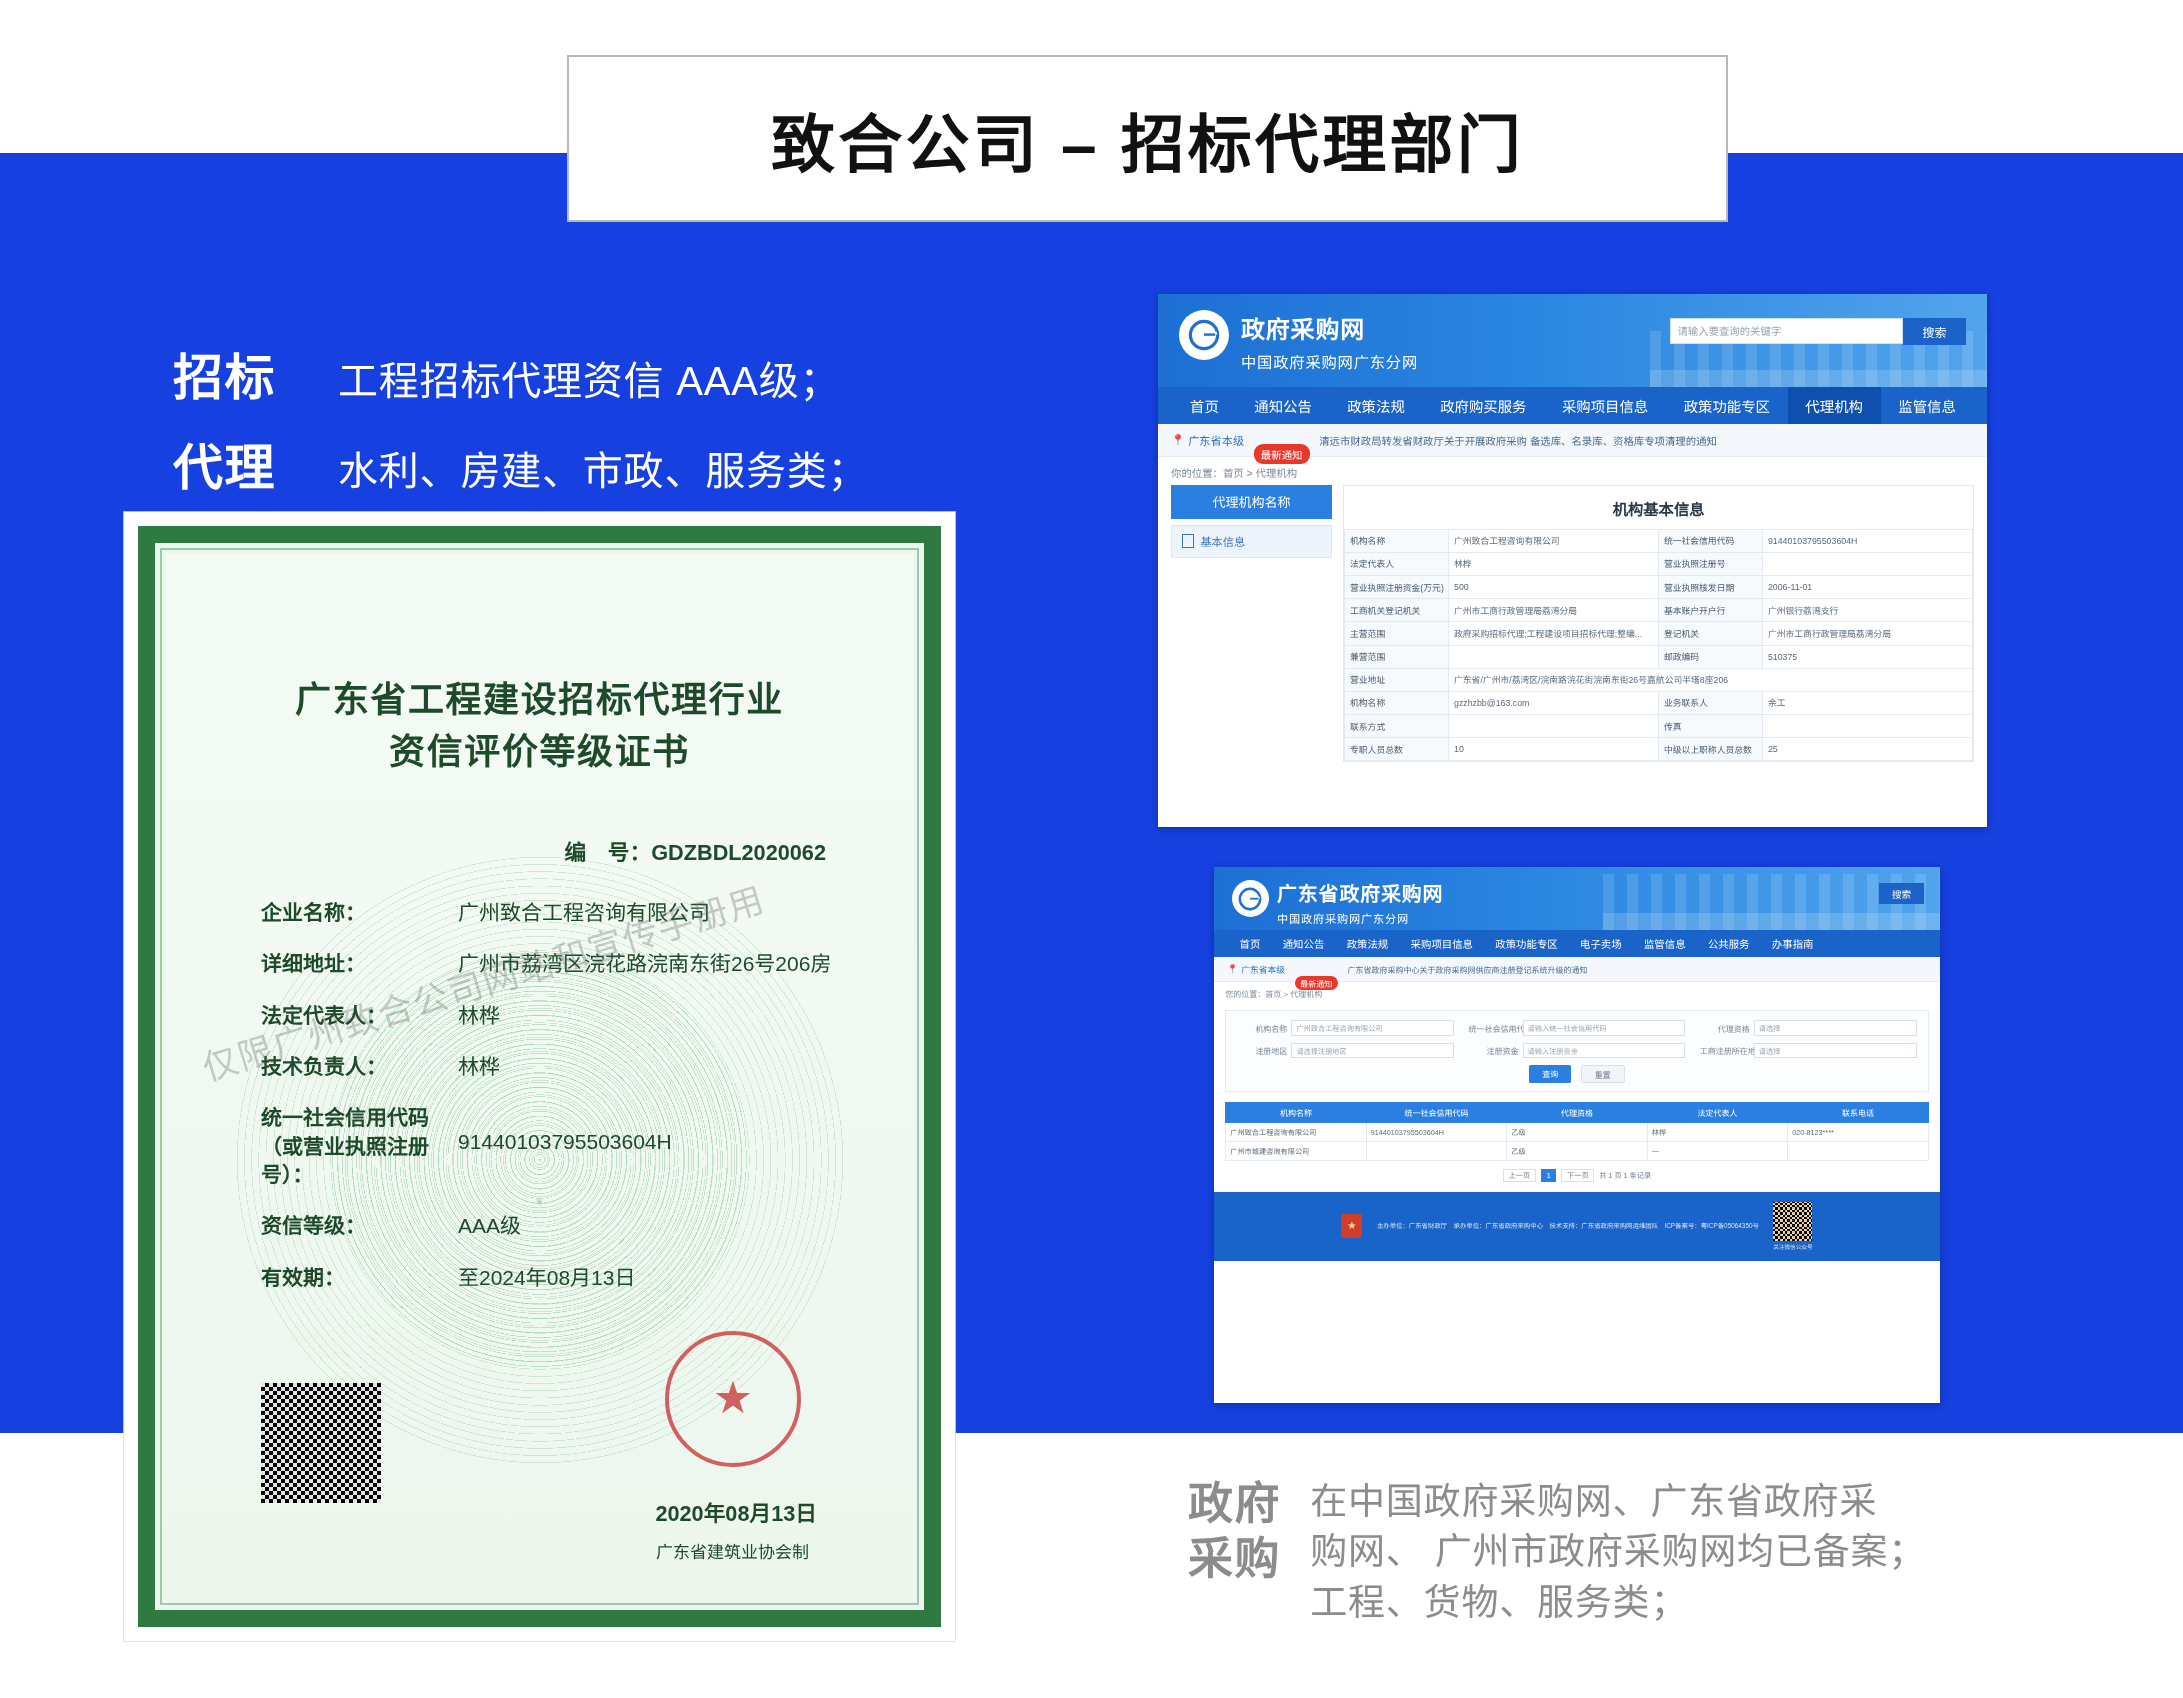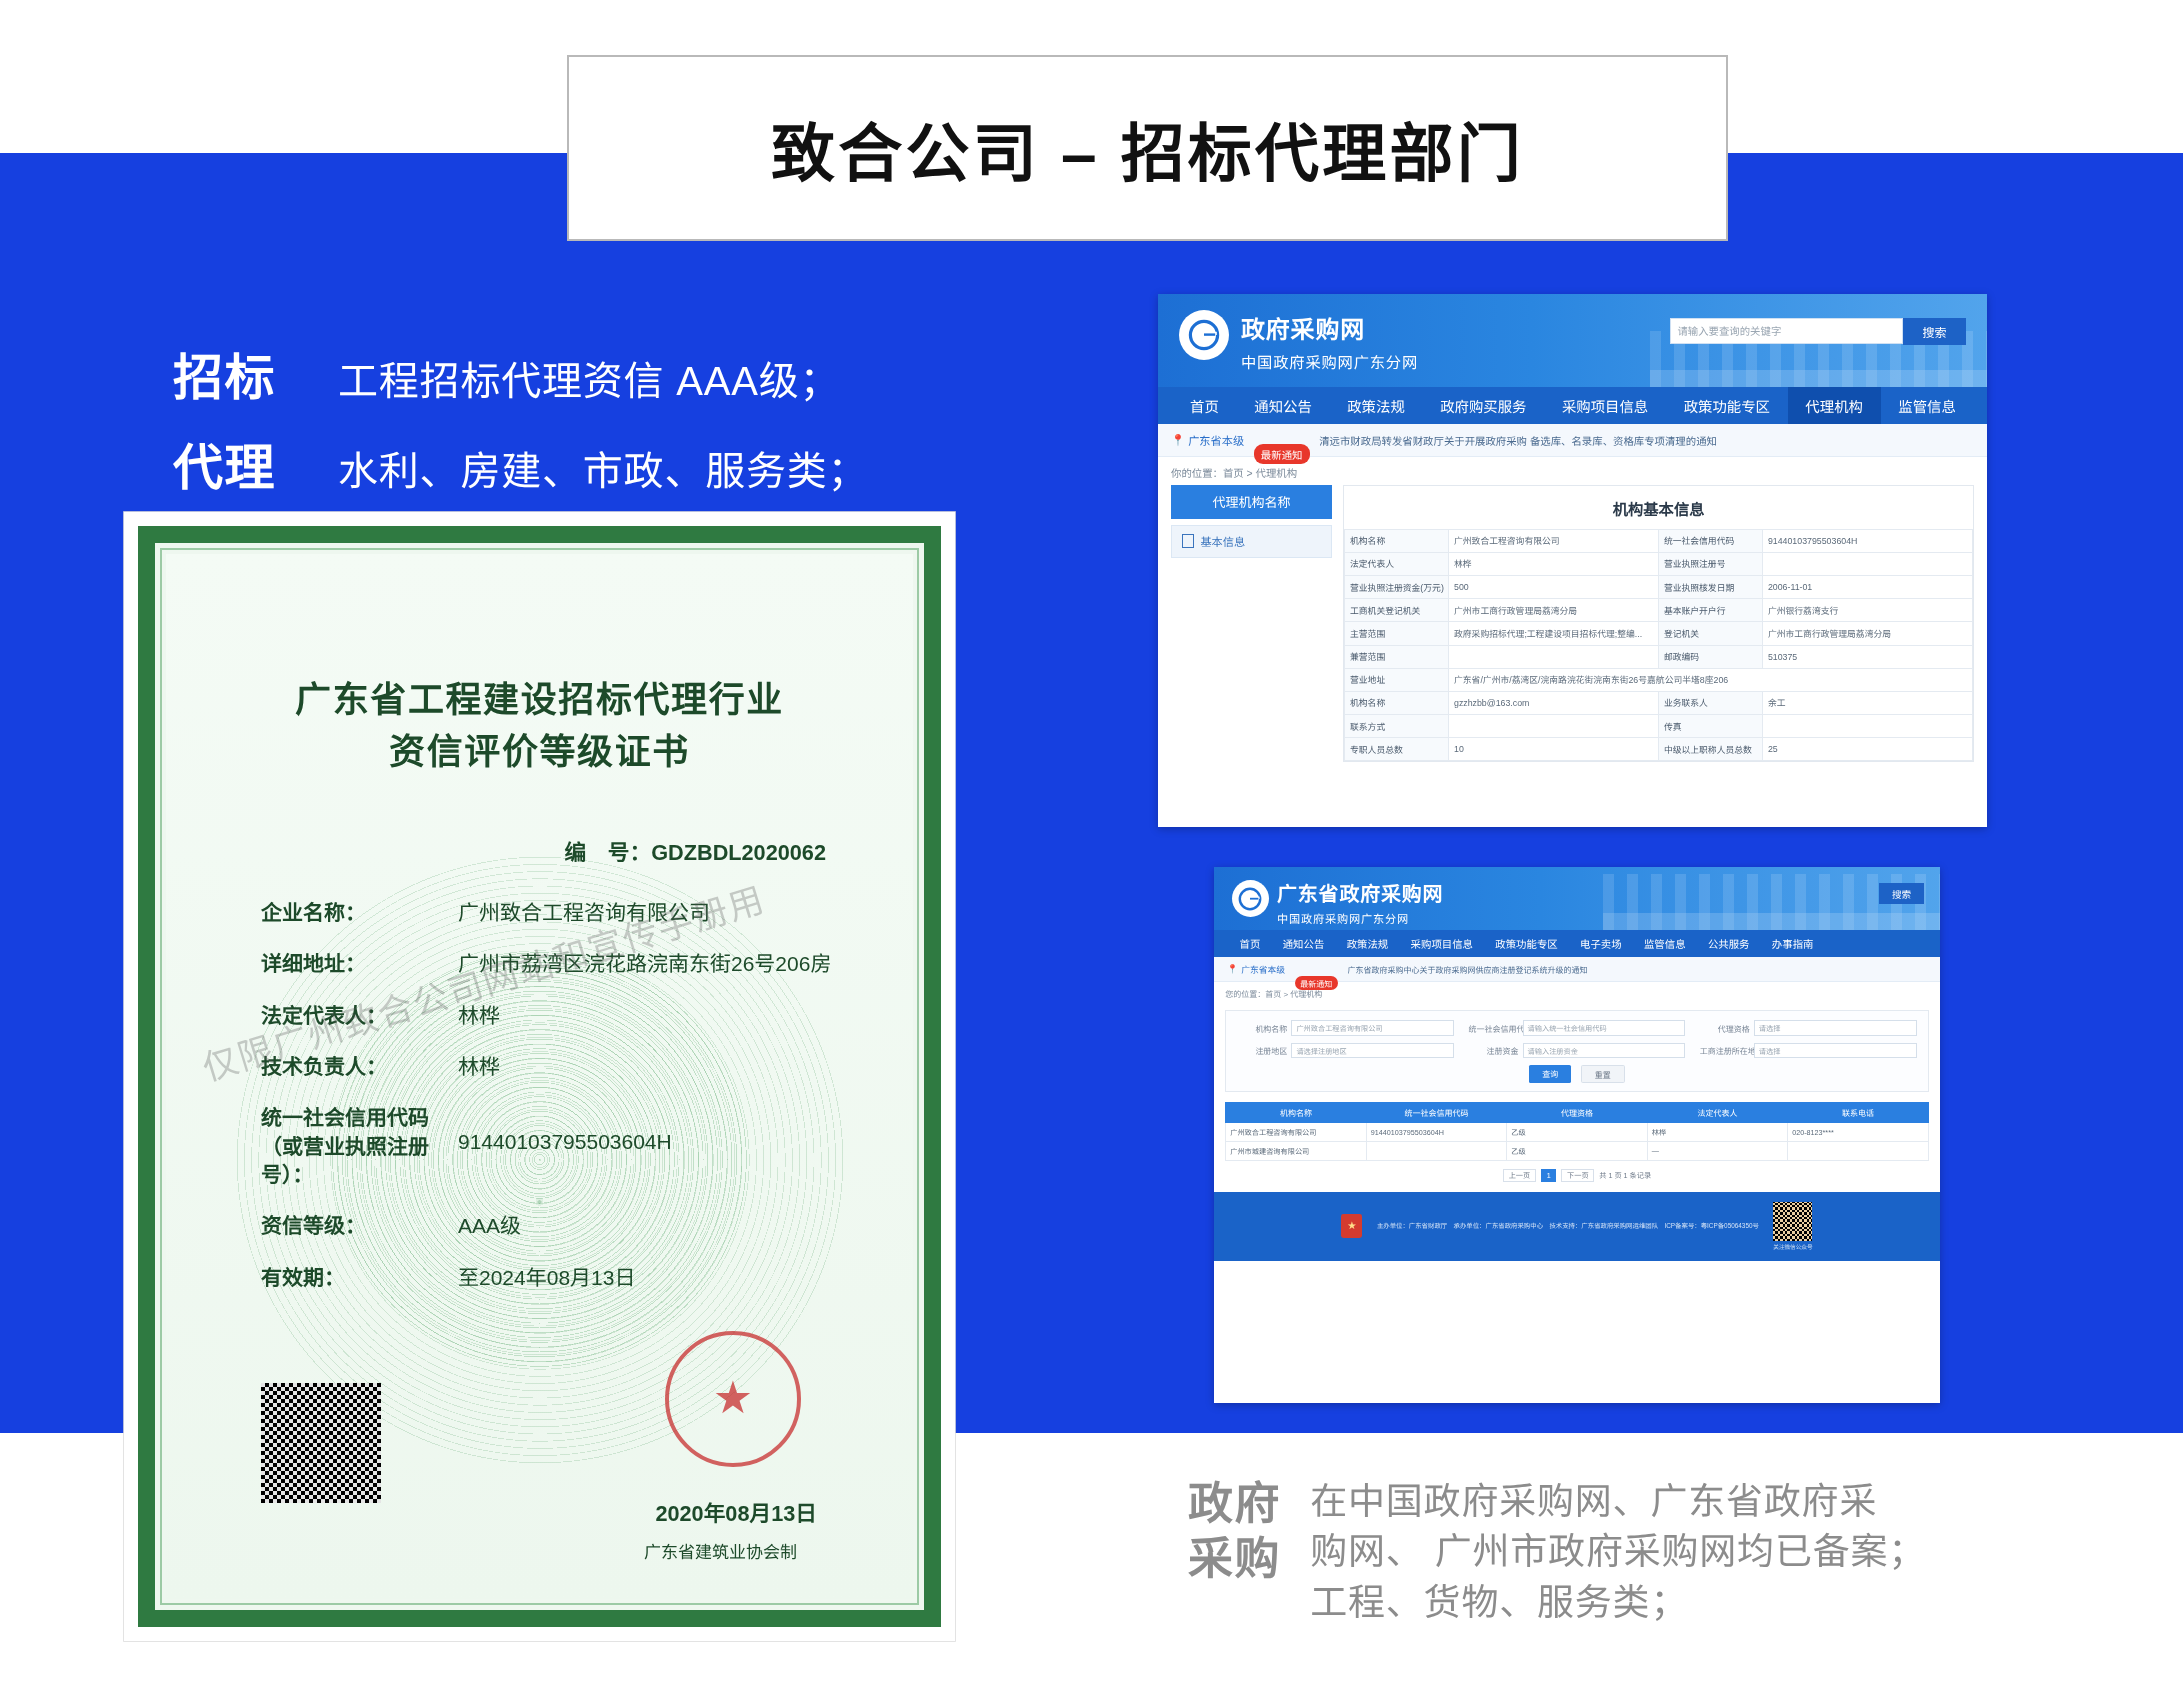--- a/index.html
+++ b/index.html
@@ -41,21 +41,21 @@
     width: 2183px; height: 266px;
     background: #ffffff;
   }
 
   
   .title-box {
     position: absolute;
     left: 567px;
     top: 55px;
     width: 1161px;
-    height: 186px;
+    height: 167px;
     background: #ffffff;
     border: 2.4px solid #b9b9b9;
     display: flex;
     align-items: center;
     justify-content: center;
     box-sizing: border-box;
     z-index: 6;
   }
   .title-text {
     font-size: 64px;
@@ -239,21 +239,21 @@
     position: absolute;
     right: 96px;
     bottom: 72px;
     font-size: 21.7px;
     color: #1d4a2a;
     font-weight: bold;
     margin-top: 6px;
   }
   .cert-issuer {
     position: absolute;
-    right: 116px;
+    right: 104px;
     bottom: 36px;
     font-size: 17px;
     color: #1d4a2a;
     font-family: Liberation Mono, monospace;
   }
 
   
   .shot {
     position: absolute;
     background: #ffffff;

